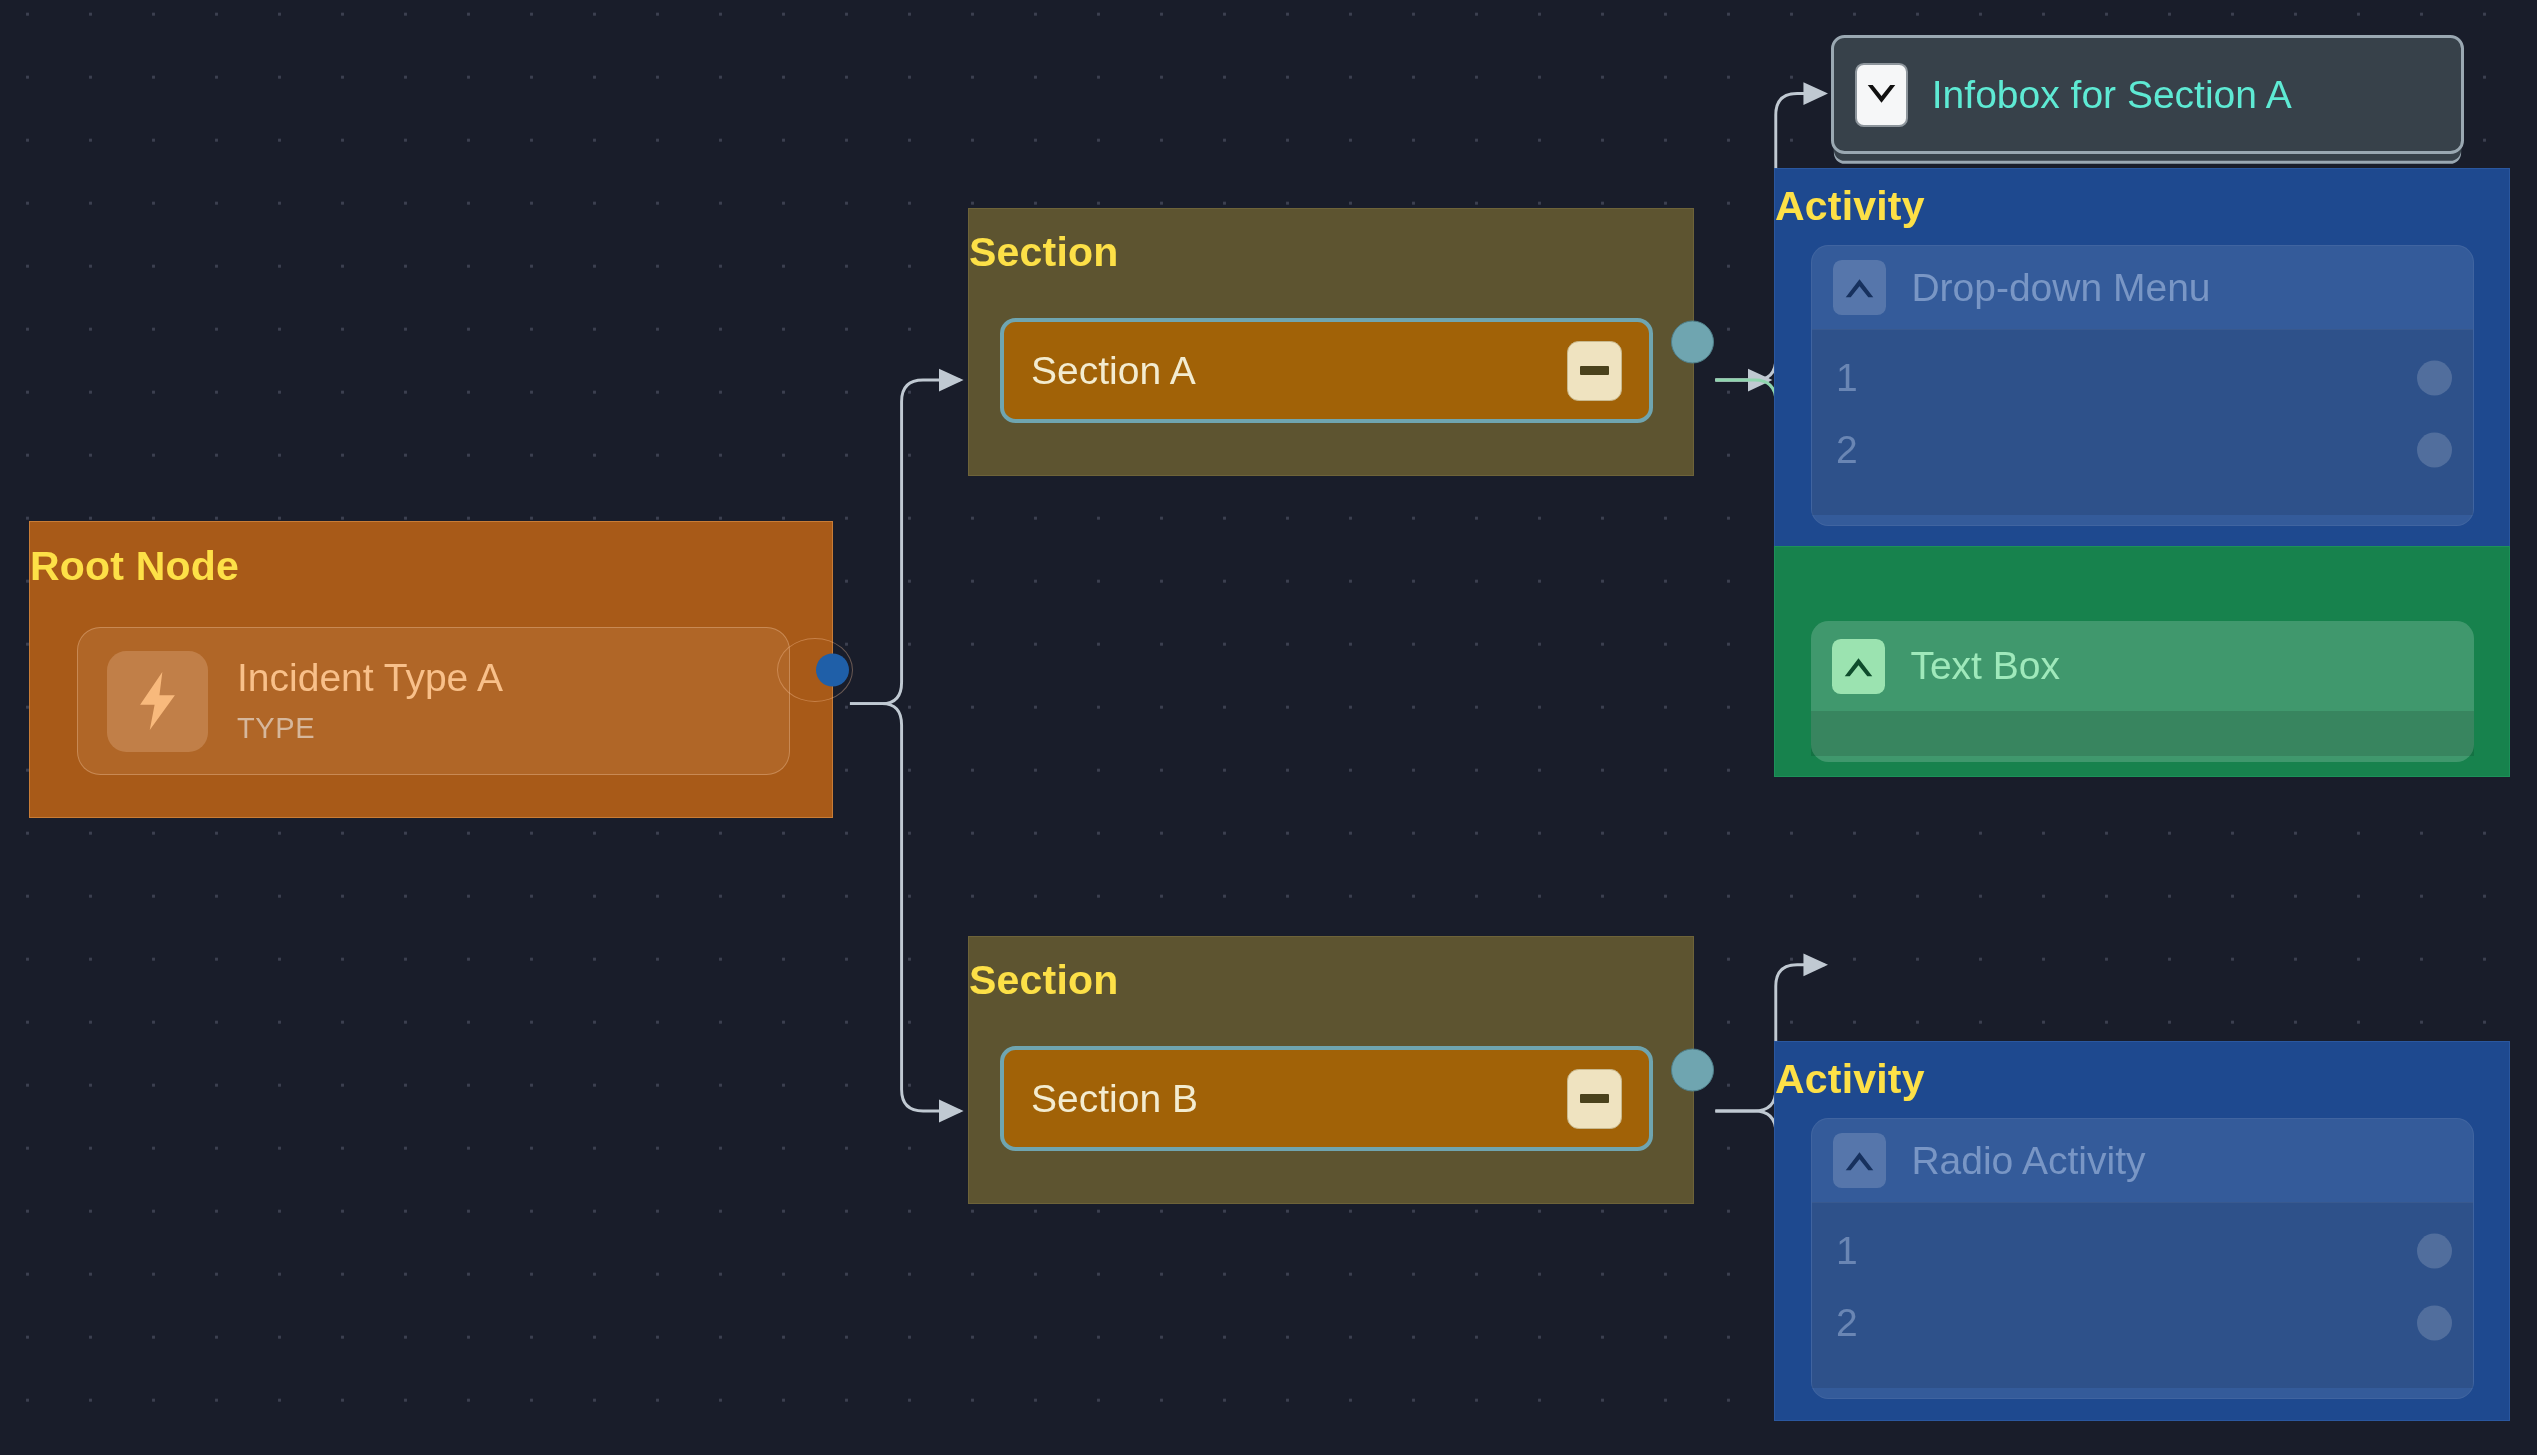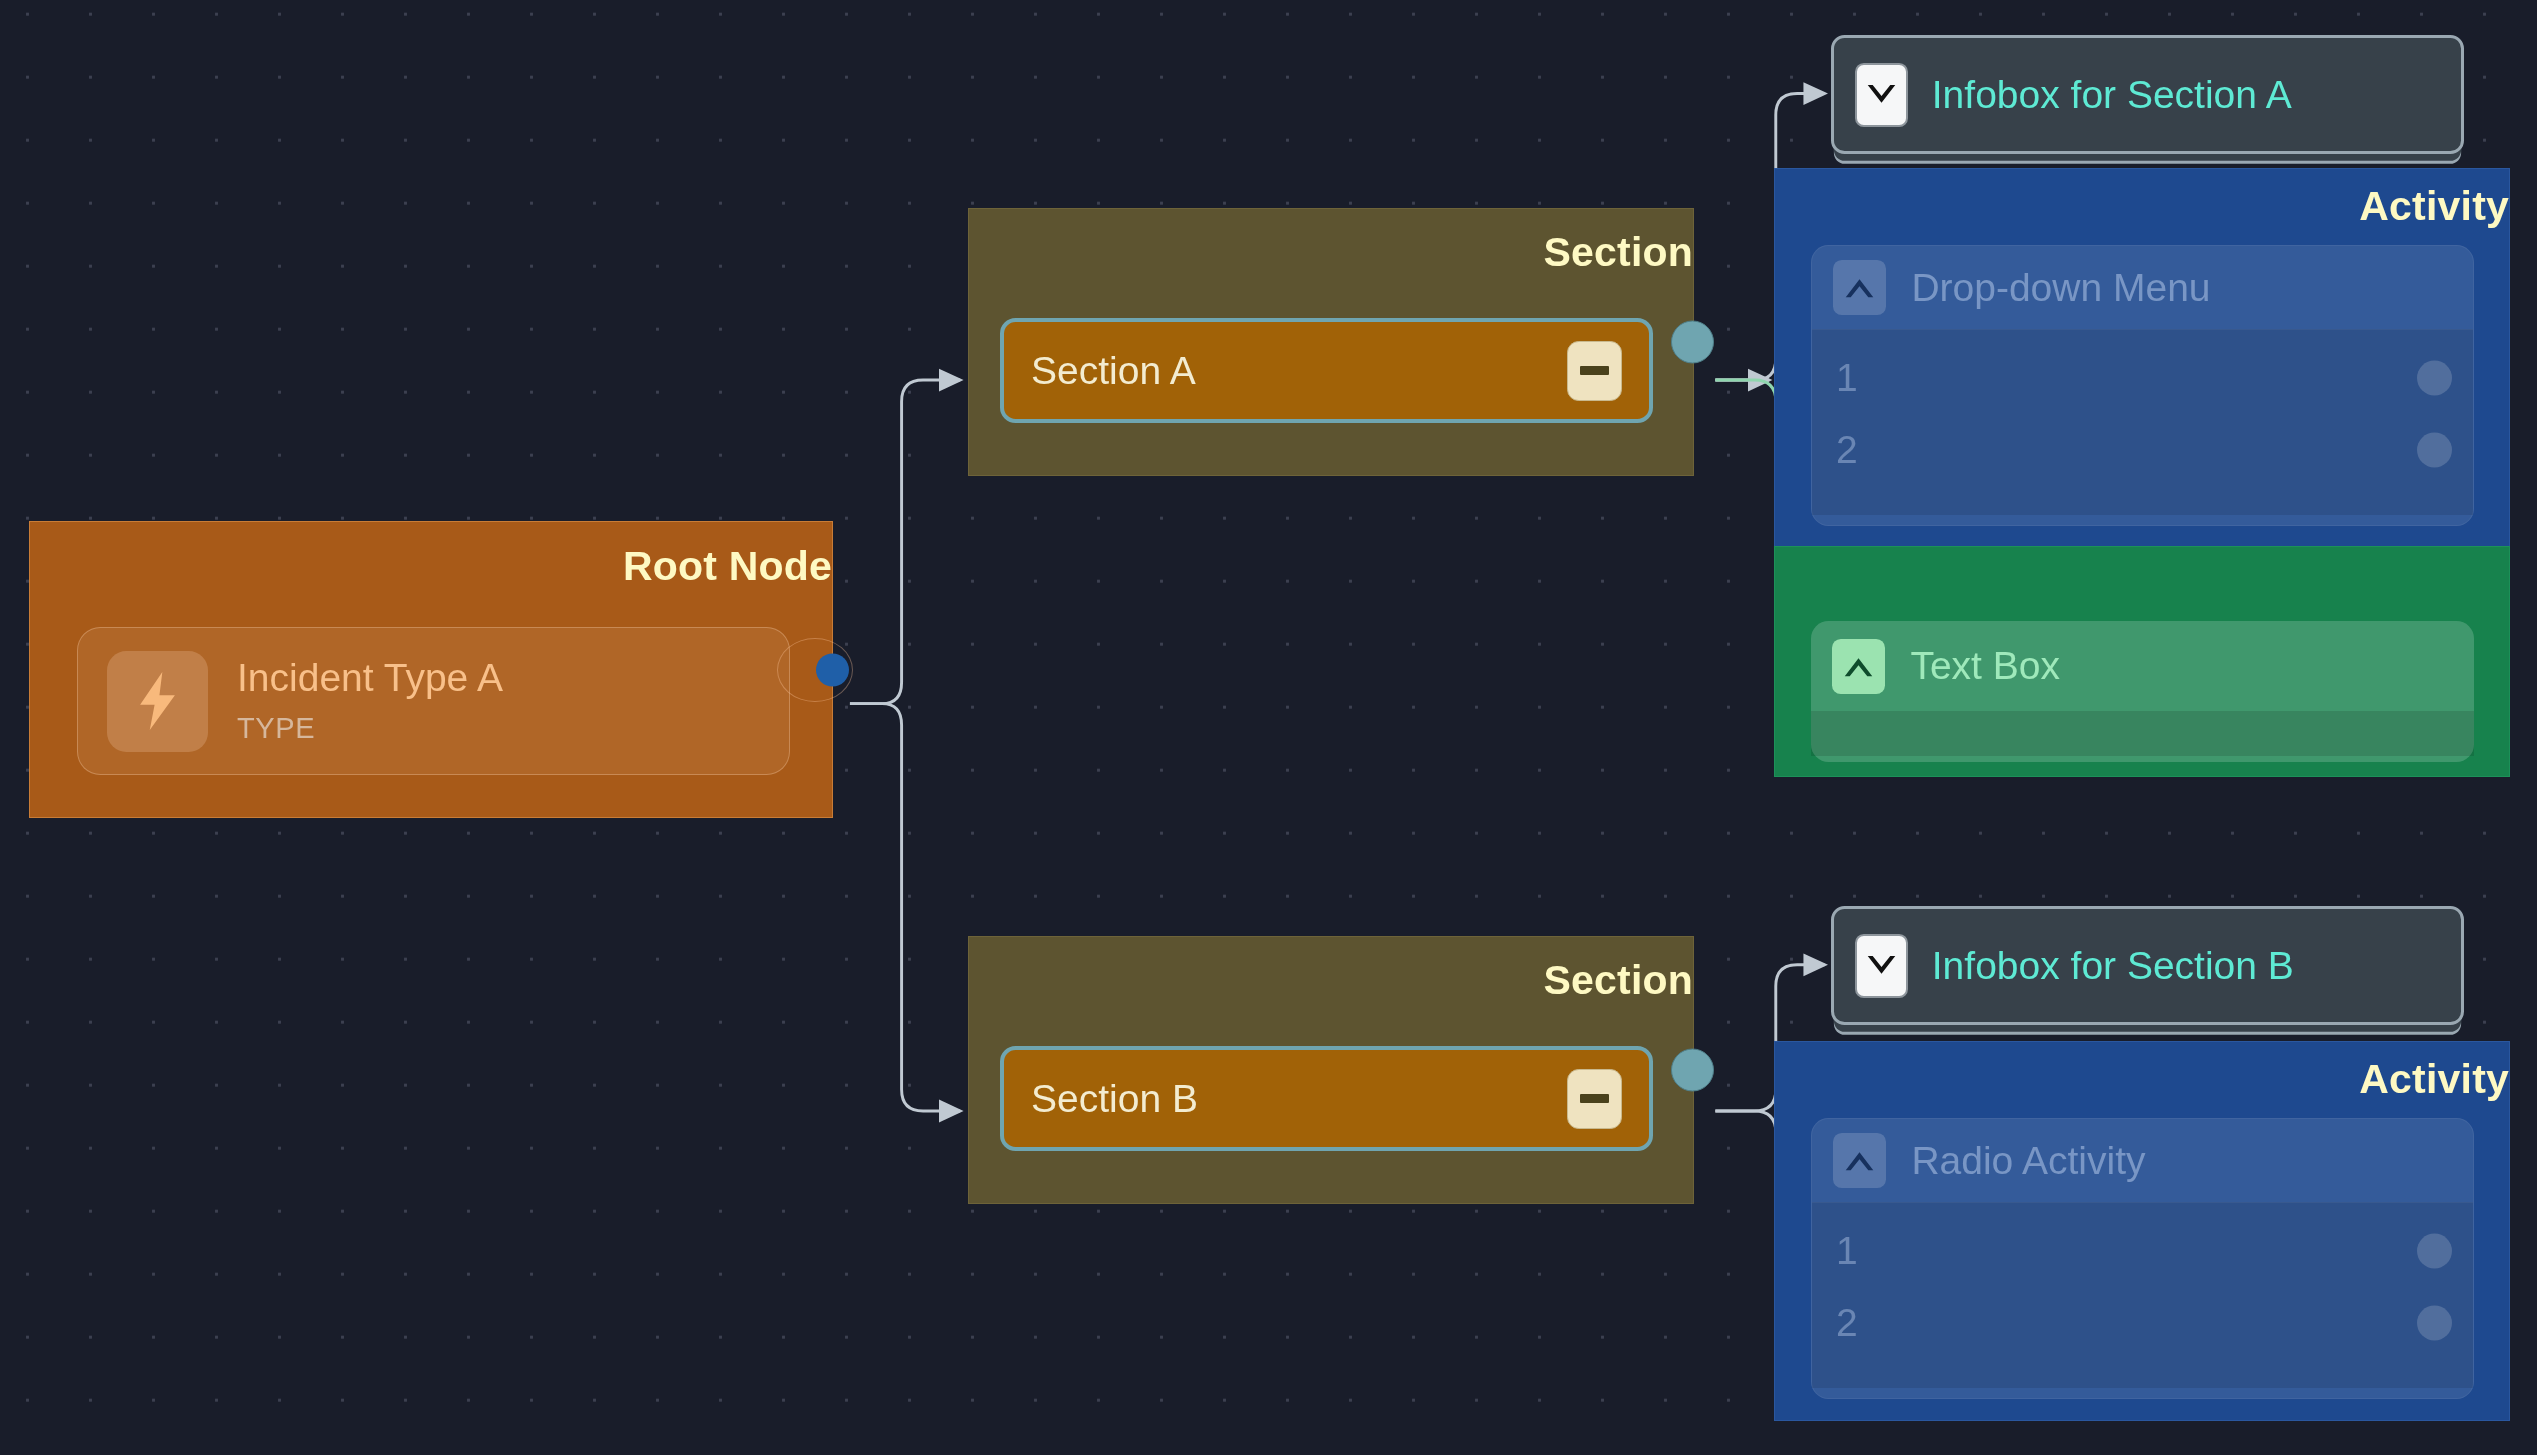--- a/index.html
+++ b/index.html
@@ -29,23 +29,23 @@
     z-index: 5;
   }
 
   
   .node {
     position: absolute;
     box-sizing: border-box;
     z-index: 10;
   }
   .node-title {
-    text-align: right;
+    text-align: left;
     font-weight: bold;
-    color: #fef9c3;
+    color: #fde047;
     letter-spacing: 0.2px;
   }
 
   
   .root-node {
     left: 29px; top: 521px;
     width: 804px; height: 297px;
     background: #a85a18;
     border: 1px solid #c87c36;
   }
@@ -398,23 +398,15 @@
 
   <div class="node infobox-node info-a">
     <div class="chev-box">
       <svg viewBox="0 0 24 18">
           <path d="M2 2 L5.6 2 L12 10 L18.4 2 L22 2 L12 15 Z" fill="#111111"></path>
         </svg>
     </div>
     <div class="infobox-label">Infobox for Section A</div>
   </div>
 
-  <div class="node infobox-node info-b">
-    <div class="chev-box">
-      <svg viewBox="0 0 24 18">
-          <path d="M2 2 L5.6 2 L12 10 L18.4 2 L22 2 L12 15 Z" fill="#111111"></path>
-        </svg>
-    </div>
-    <div class="infobox-label">Infobox for Section B</div>
-  </div>
 
 </div>
 
 
 </body></html>

